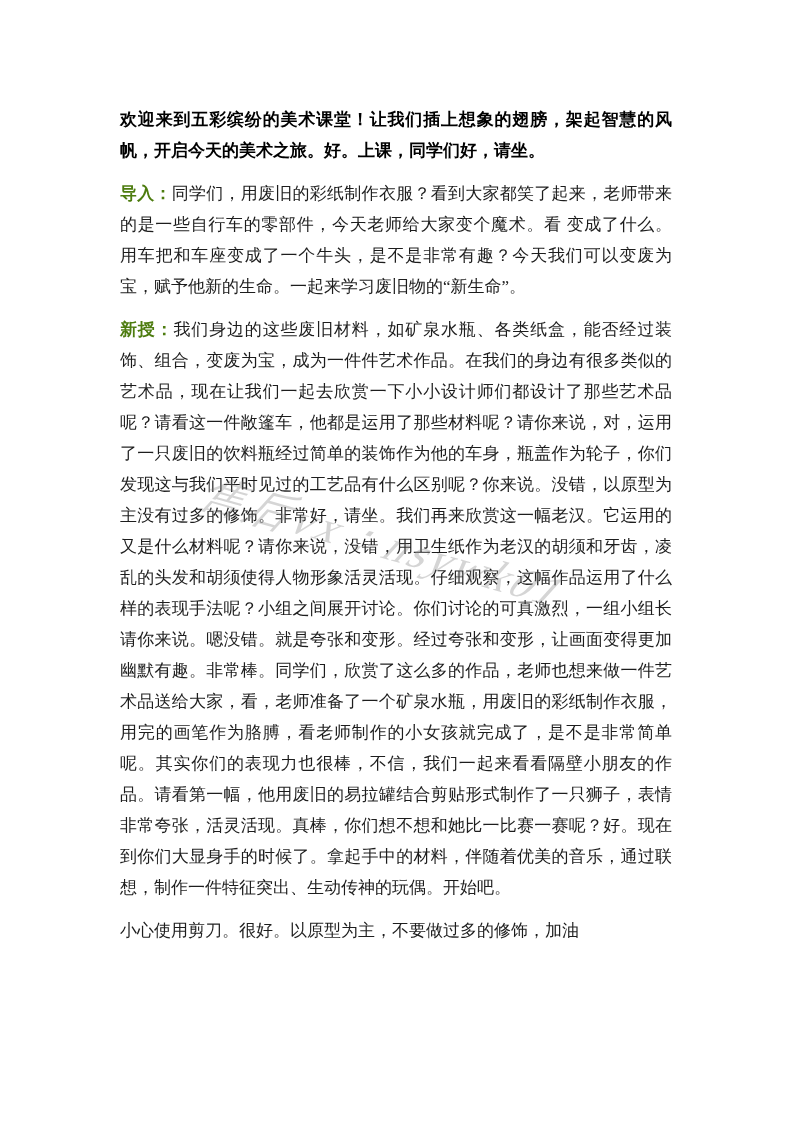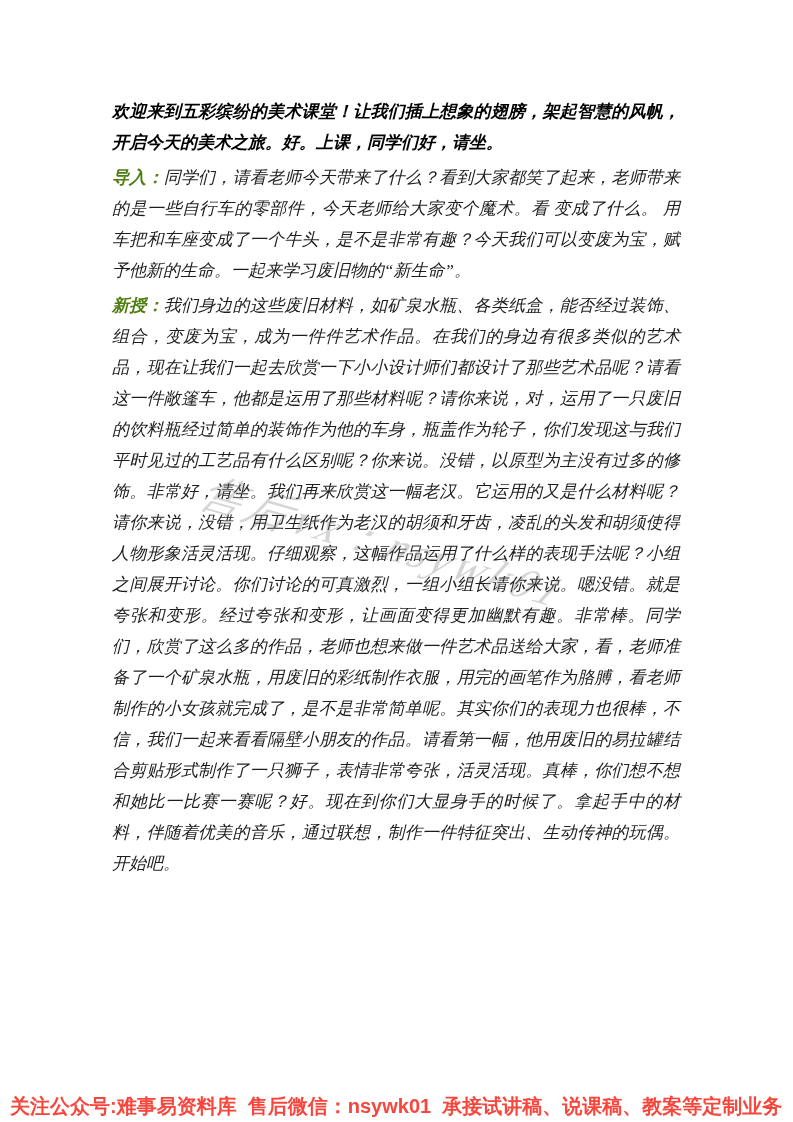--- a/index.html
+++ b/index.html
@@ -21,21 +21,21 @@
   }
   .title{
     margin:0 0 4px 0;
     font-size:17.5px;
     line-height:31px;
     font-weight:700;
     text-align:center;
     font-family:"Liberation Sans","DejaVu Sans",sans-serif;
     color:#000;
   }
-  .para{margin:4px;font-style:italic;}
+  .para{margin:12px;}
   .bold-hei{
     font-weight:700;
     font-family:"Liberation Sans","DejaVu Sans",sans-serif;
     color:#000;
   }
   .lead{
     font-weight:700;
     font-family:"Liberation Sans","DejaVu Sans",sans-serif;
     color:#4d7c0f;
   }
@@ -64,25 +64,25 @@
 </head>
 <body>
 
 <div class="page">
 
   <div class="content">
 
 
     <p class="para bold-hei">欢迎来到五彩缤纷的美术课堂！让我们插上想象的翅膀，架起智慧的风帆，开启今天的美术之旅。好。上课，同学们好，请坐。</p>
 
-    <p class="para"><span class="lead">导入：</span><span>同学们，请看老师今天带来了什么？看到大家都笑了起来，老师带来的是一些自行车的零部件，今天老师给大家变个魔术。看 变成了什么。 用车把和车座变成了一个牛头，是不是非常有趣？今天我们可以变废为宝，赋予他新的生命。一起来学习废旧物的“新生命”。</span></p>
+    <p class="para"><span class="lead">导入：</span><span>同学们，用废旧的彩纸制作衣服？看到大家都笑了起来，老师带来的是一些自行车的零部件，今天老师给大家变个魔术。看 变成了什么。 用车把和车座变成了一个牛头，是不是非常有趣？今天我们可以变废为宝，赋予他新的生命。一起来学习废旧物的“新生命”。</span></p>
 
     <p class="para"><span class="lead">新授：</span><span>我们身边的这些废旧材料，如矿泉水瓶、各类纸盒，能否经过装饰、组合，变废为宝，成为一件件艺术作品。在我们的身边有很多类似的艺术品，现在让我们一起去欣赏一下小小设计师们都设计了那些艺术品呢？请看这一件敞篷车，他都是运用了那些材料呢？请你来说，对，运用了一只废旧的饮料瓶经过简单的装饰作为他的车身，瓶盖作为轮子，你们发现这与我们平时见过的工艺品有什么区别呢？你来说。没错，以原型为主没有过多的修饰。非常好，请坐。我们再来欣赏这一幅老汉。它运用的又是什么材料呢？请你来说，没错，用卫生纸作为老汉的胡须和牙齿，凌乱的头发和胡须使得人物形象活灵活现。仔细观察，这幅作品运用了什么样的表现手法呢？小组之间展开讨论。你们讨论的可真激烈，一组小组长请你来说。嗯没错。就是夸张和变形。经过夸张和变形，让画面变得更加幽默有趣。非常棒。同学们，欣赏了这么多的作品，老师也想来做一件艺术品送给大家，看，老师准备了一个矿泉水瓶，用废旧的彩纸制作衣服，用完的画笔作为胳膊，看老师制作的小女孩就完成了，是不是非常简单呢。其实你们的表现力也很棒，不信，我们一起来看看隔壁小朋友的作品。请看第一幅，他用废旧的易拉罐结合剪贴形式制作了一只狮子，表情非常夸张，活灵活现。真棒，你们想不想和她比一比赛一赛呢？好。现在到你们大显身手的时候了。拿起手中的材料，伴随着优美的音乐，通过联想，制作一件特征突出、生动传神的玩偶。开始吧。</span></p>
 
+    <p class="para">小心使用剪刀。很好。以原型为主，不要做过多的修饰，加油</p>
 
 
   </div>
 
   <div class="watermark">售后vx：nsywk01</div>
 
-  <div class="footer" style="color: rgb(248, 70, 60);">关注公众号:难事易资料库  售后微信：nsywk01  承接试讲稿、说课稿、教案等定制业务</div>
 
 </div>
 
 </body></html>

